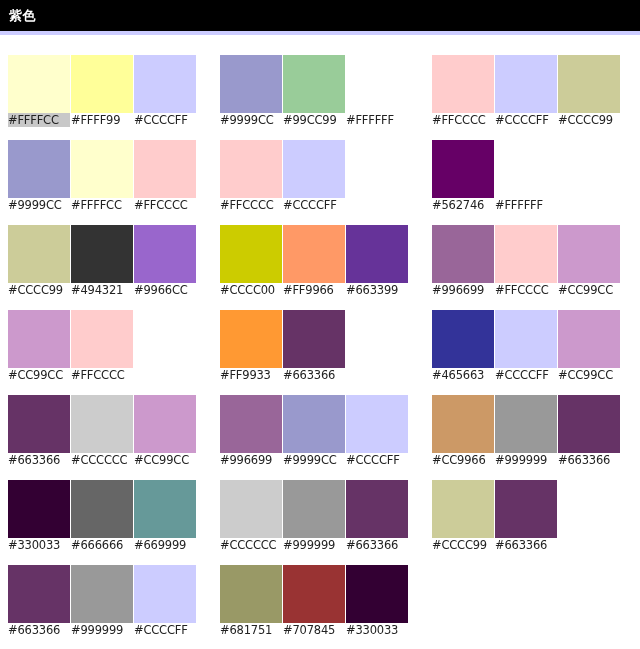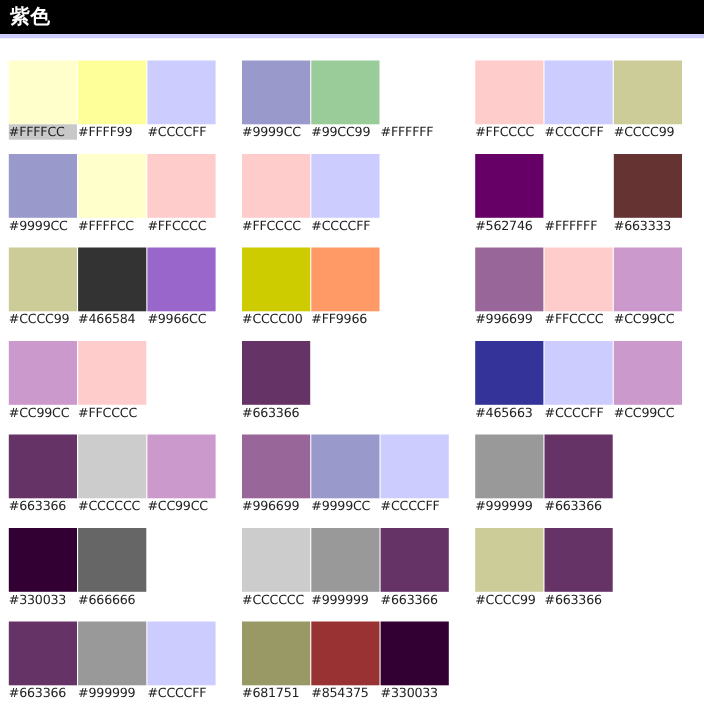--- a/index.html
+++ b/index.html
@@ -18,21 +18,21 @@
   .header-bar {
     height: 31px;
     background: #000000;
     display: flex;
     align-items: center;
     padding-left: 9px;
     box-sizing: border-box;
   }
   .header-title {
     color: #ffffff;
-    font-size: 18px;
+    font-size: 13px;
     font-weight: bold;
     letter-spacing: 0.5px;
     line-height: 1;
   }
   .header-underline {
     height: 4px;
     background: #ccccff;
     width: 100%;
   }
   .header-gap {
@@ -123,21 +123,21 @@
           <span class="swatch-label">#FFCCCC</span>
         </div>
       </div>
       <div class="swatch-row">
         <div class="swatch-cell">
           <span class="swatch-chip" title="#CCCC99" style="background: rgb(204, 204, 153);"></span>
           <span class="swatch-label">#CCCC99</span>
         </div>
         <div class="swatch-cell">
           <span class="swatch-chip" title="#333333" style="background: rgb(51, 51, 51);"></span>
-          <span class="swatch-label">#466584</span>
+          <span class="swatch-label">#494321</span>
         </div>
         <div class="swatch-cell">
           <span class="swatch-chip" title="#9966CC" style="background: rgb(153, 102, 204);"></span>
           <span class="swatch-label">#9966CC</span>
         </div>
       </div>
       <div class="swatch-row">
         <div class="swatch-cell">
           <span class="swatch-chip" title="#CC99CC" style="background: rgb(204, 153, 204);"></span>
           <span class="swatch-label">#CC99CC</span>
@@ -163,20 +163,24 @@
       </div>
       <div class="swatch-row">
         <div class="swatch-cell">
           <span class="swatch-chip" title="#330033" style="background: rgb(51, 0, 51);"></span>
           <span class="swatch-label">#330033</span>
         </div>
         <div class="swatch-cell">
           <span class="swatch-chip" title="#666666" style="background: rgb(102, 102, 102);"></span>
           <span class="swatch-label">#666666</span>
         </div>
+        <div class="swatch-cell">
+          <span class="swatch-chip" title="#669999" style="background: rgb(102, 153, 153);"></span>
+          <span class="swatch-label">#669999</span>
+        </div>
       </div>
       <div class="swatch-row">
         <div class="swatch-cell">
           <span class="swatch-chip" title="#663366" style="background: rgb(102, 51, 102);"></span>
           <span class="swatch-label">#663366</span>
         </div>
         <div class="swatch-cell">
           <span class="swatch-chip" title="#999999" style="background: rgb(153, 153, 153);"></span>
           <span class="swatch-label">#999999</span>
         </div>
@@ -213,22 +217,30 @@
       </div>
       <div class="swatch-row">
         <div class="swatch-cell">
           <span class="swatch-chip" title="#CCCC00" style="background: rgb(204, 204, 0);"></span>
           <span class="swatch-label">#CCCC00</span>
         </div>
         <div class="swatch-cell">
           <span class="swatch-chip" title="#FF9966" style="background: rgb(255, 153, 102);"></span>
           <span class="swatch-label">#FF9966</span>
         </div>
-      </div>
-      <div class="swatch-row">
+        <div class="swatch-cell">
+          <span class="swatch-chip" title="#663399" style="background: rgb(102, 51, 153);"></span>
+          <span class="swatch-label">#663399</span>
+        </div>
+      </div>
+      <div class="swatch-row">
+        <div class="swatch-cell">
+          <span class="swatch-chip" title="#FF9933" style="background: rgb(255, 153, 51);"></span>
+          <span class="swatch-label">#FF9933</span>
+        </div>
         <div class="swatch-cell">
           <span class="swatch-chip" title="#663366" style="background: rgb(102, 51, 102);"></span>
           <span class="swatch-label">#663366</span>
         </div>
       </div>
       <div class="swatch-row">
         <div class="swatch-cell">
           <span class="swatch-chip" title="#996699" style="background: rgb(153, 102, 153);"></span>
           <span class="swatch-label">#996699</span>
         </div>
@@ -255,21 +267,21 @@
           <span class="swatch-label">#663366</span>
         </div>
       </div>
       <div class="swatch-row">
         <div class="swatch-cell">
           <span class="swatch-chip" title="#999966" style="background: rgb(153, 153, 102);"></span>
           <span class="swatch-label">#681751</span>
         </div>
         <div class="swatch-cell">
           <span class="swatch-chip" title="#993333" style="background: rgb(153, 51, 51);"></span>
-          <span class="swatch-label">#854375</span>
+          <span class="swatch-label">#707845</span>
         </div>
         <div class="swatch-cell">
           <span class="swatch-chip" title="#330033" style="background: rgb(51, 0, 51);"></span>
           <span class="swatch-label">#330033</span>
         </div>
       </div>
     </div>
     <div class="group">
       <div class="swatch-row">
         <div class="swatch-cell">
@@ -287,24 +299,20 @@
       </div>
       <div class="swatch-row">
         <div class="swatch-cell">
           <span class="swatch-chip" title="#660066" style="background: rgb(102, 0, 102);"></span>
           <span class="swatch-label">#562746</span>
         </div>
         <div class="swatch-cell">
           <span class="swatch-chip" title="#FFFFFF" style="background: rgb(255, 255, 255);"></span>
           <span class="swatch-label">#FFFFFF</span>
         </div>
-        <div class="swatch-cell">
-          <span class="swatch-chip" title="#663333" style="background: rgb(102, 51, 51);"></span>
-          <span class="swatch-label">#663333</span>
-        </div>
       </div>
       <div class="swatch-row">
         <div class="swatch-cell">
           <span class="swatch-chip" title="#996699" style="background: rgb(153, 102, 153);"></span>
           <span class="swatch-label">#996699</span>
         </div>
         <div class="swatch-cell">
           <span class="swatch-chip" title="#FFCCCC" style="background: rgb(255, 204, 204);"></span>
           <span class="swatch-label">#FFCCCC</span>
         </div>
@@ -322,20 +330,24 @@
           <span class="swatch-chip" title="#CCCCFF" style="background: rgb(204, 204, 255);"></span>
           <span class="swatch-label">#CCCCFF</span>
         </div>
         <div class="swatch-cell">
           <span class="swatch-chip" title="#CC99CC" style="background: rgb(204, 153, 204);"></span>
           <span class="swatch-label">#CC99CC</span>
         </div>
       </div>
       <div class="swatch-row">
         <div class="swatch-cell">
+          <span class="swatch-chip" title="#CC9966" style="background: rgb(204, 153, 102);"></span>
+          <span class="swatch-label">#CC9966</span>
+        </div>
+        <div class="swatch-cell">
           <span class="swatch-chip" title="#999999" style="background: rgb(153, 153, 153);"></span>
           <span class="swatch-label">#999999</span>
         </div>
         <div class="swatch-cell">
           <span class="swatch-chip" title="#663366" style="background: rgb(102, 51, 102);"></span>
           <span class="swatch-label">#663366</span>
         </div>
       </div>
       <div class="swatch-row">
         <div class="swatch-cell">

